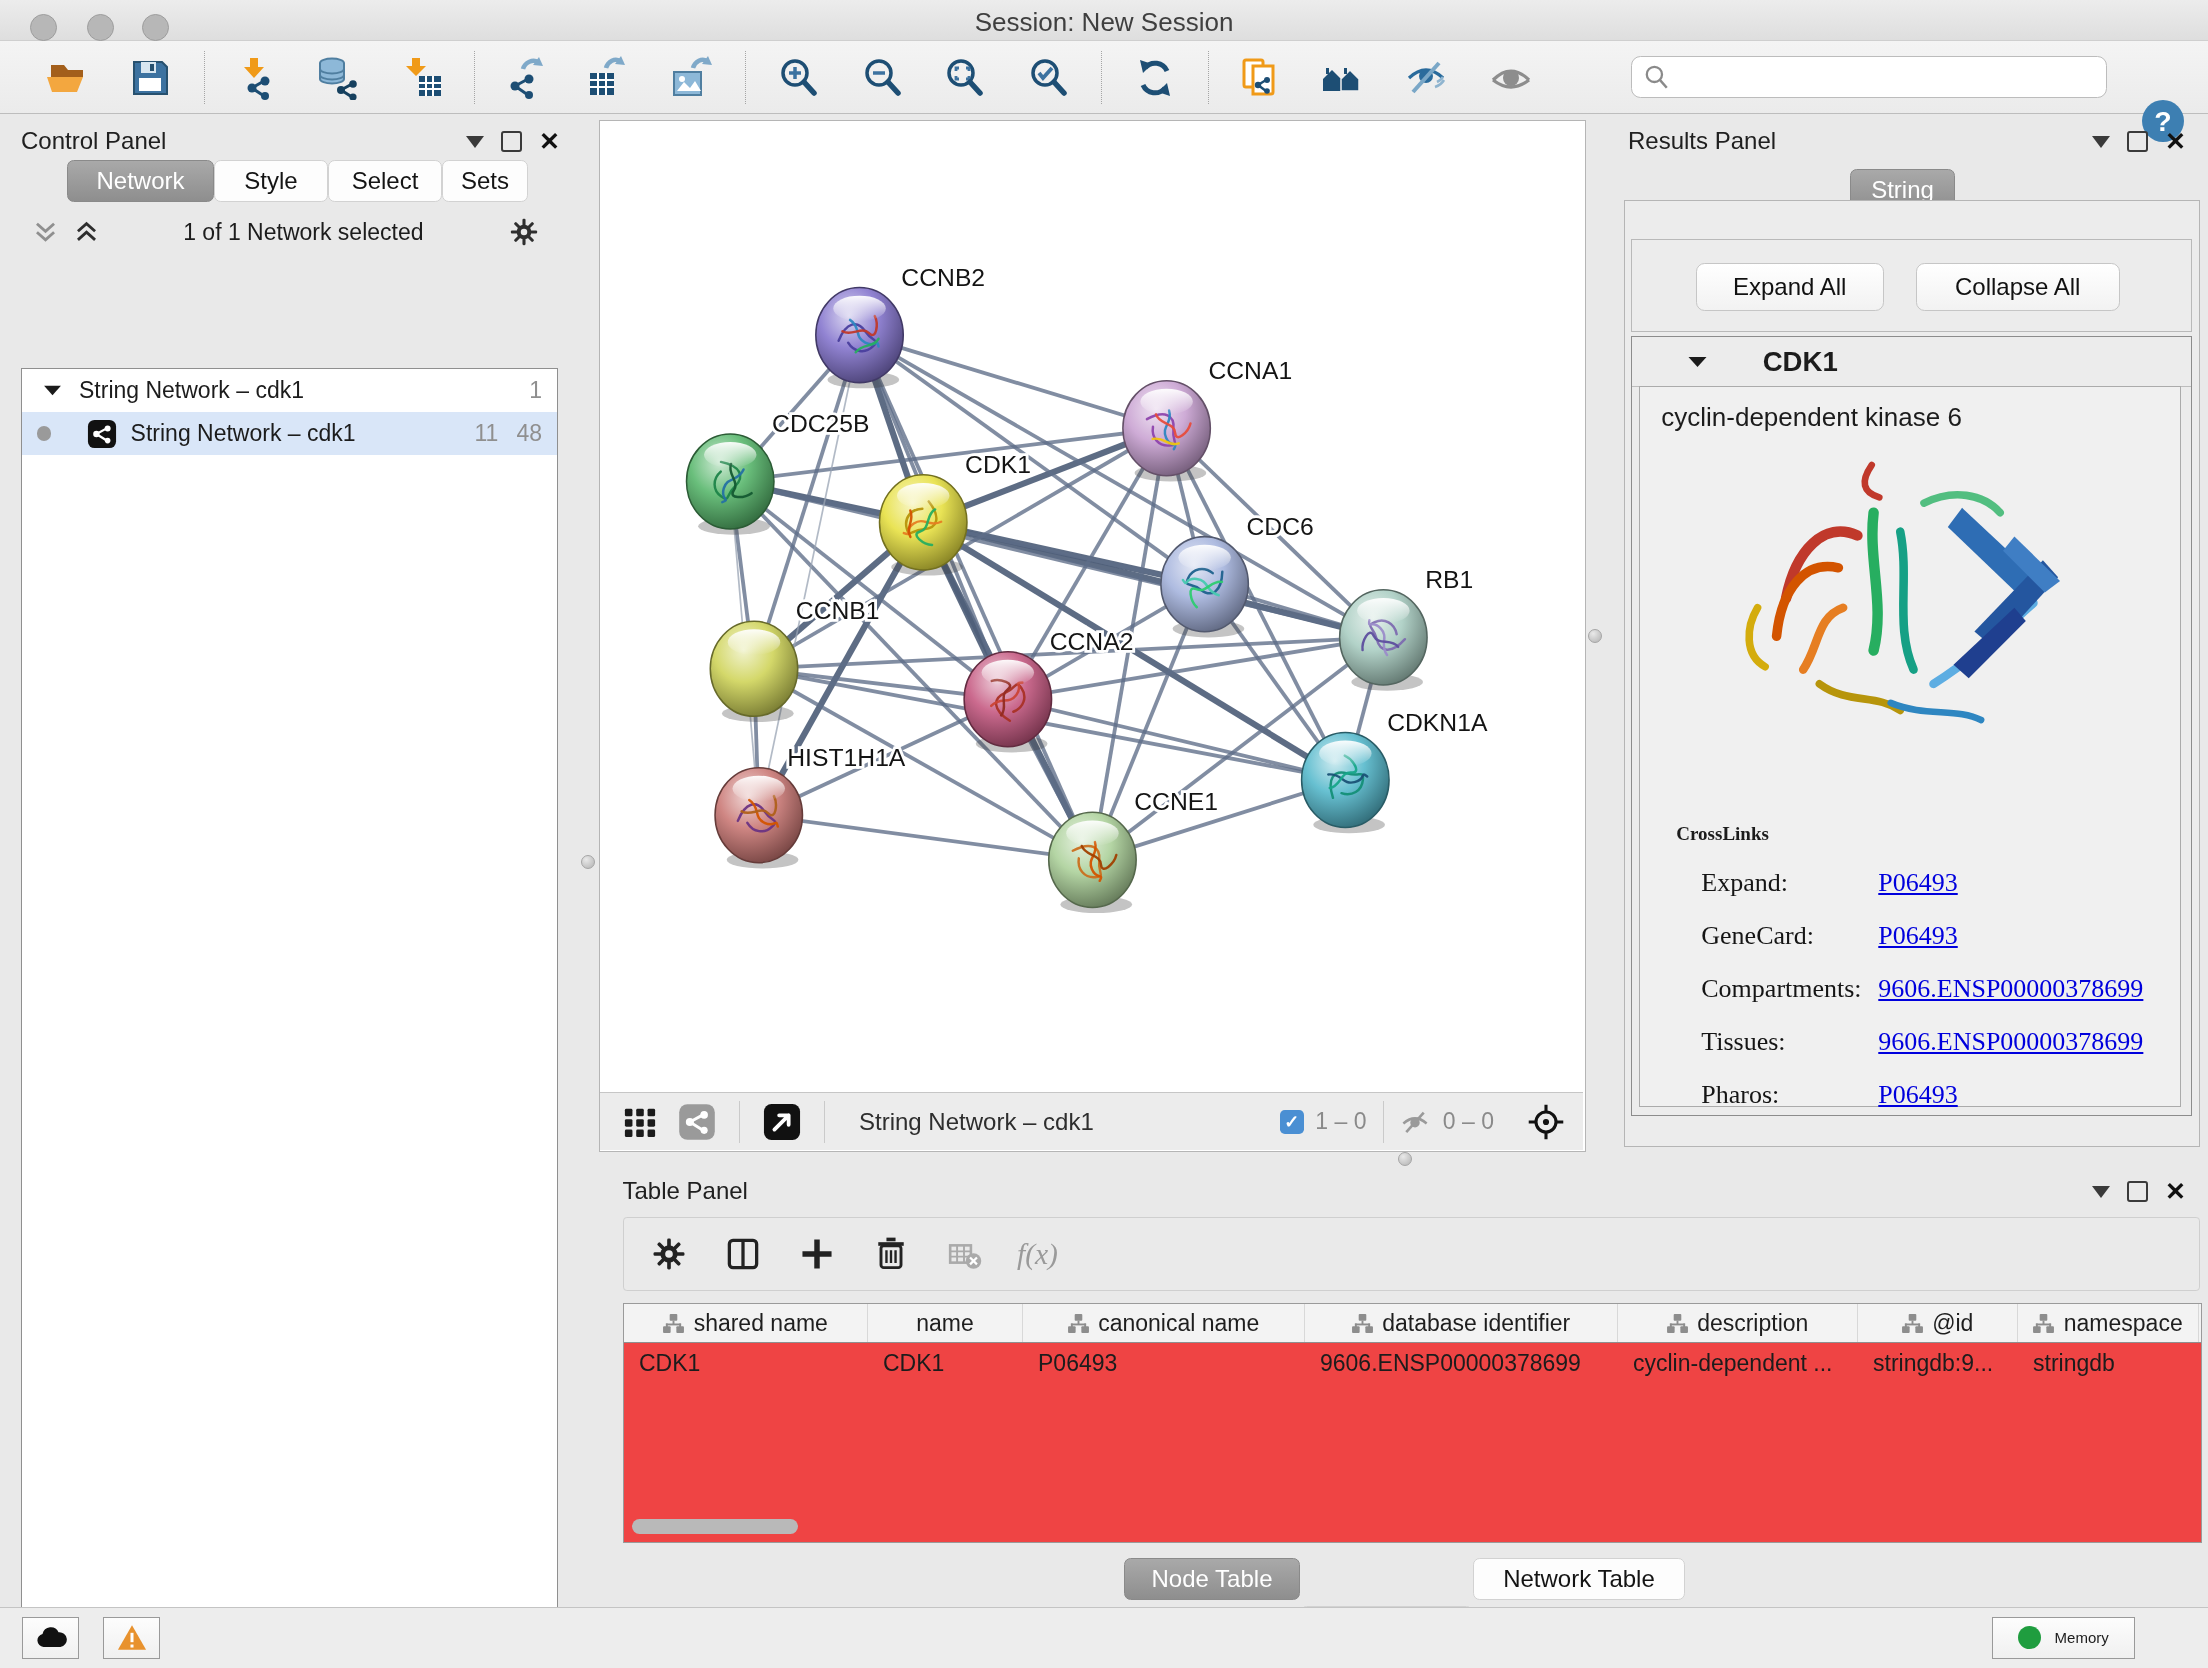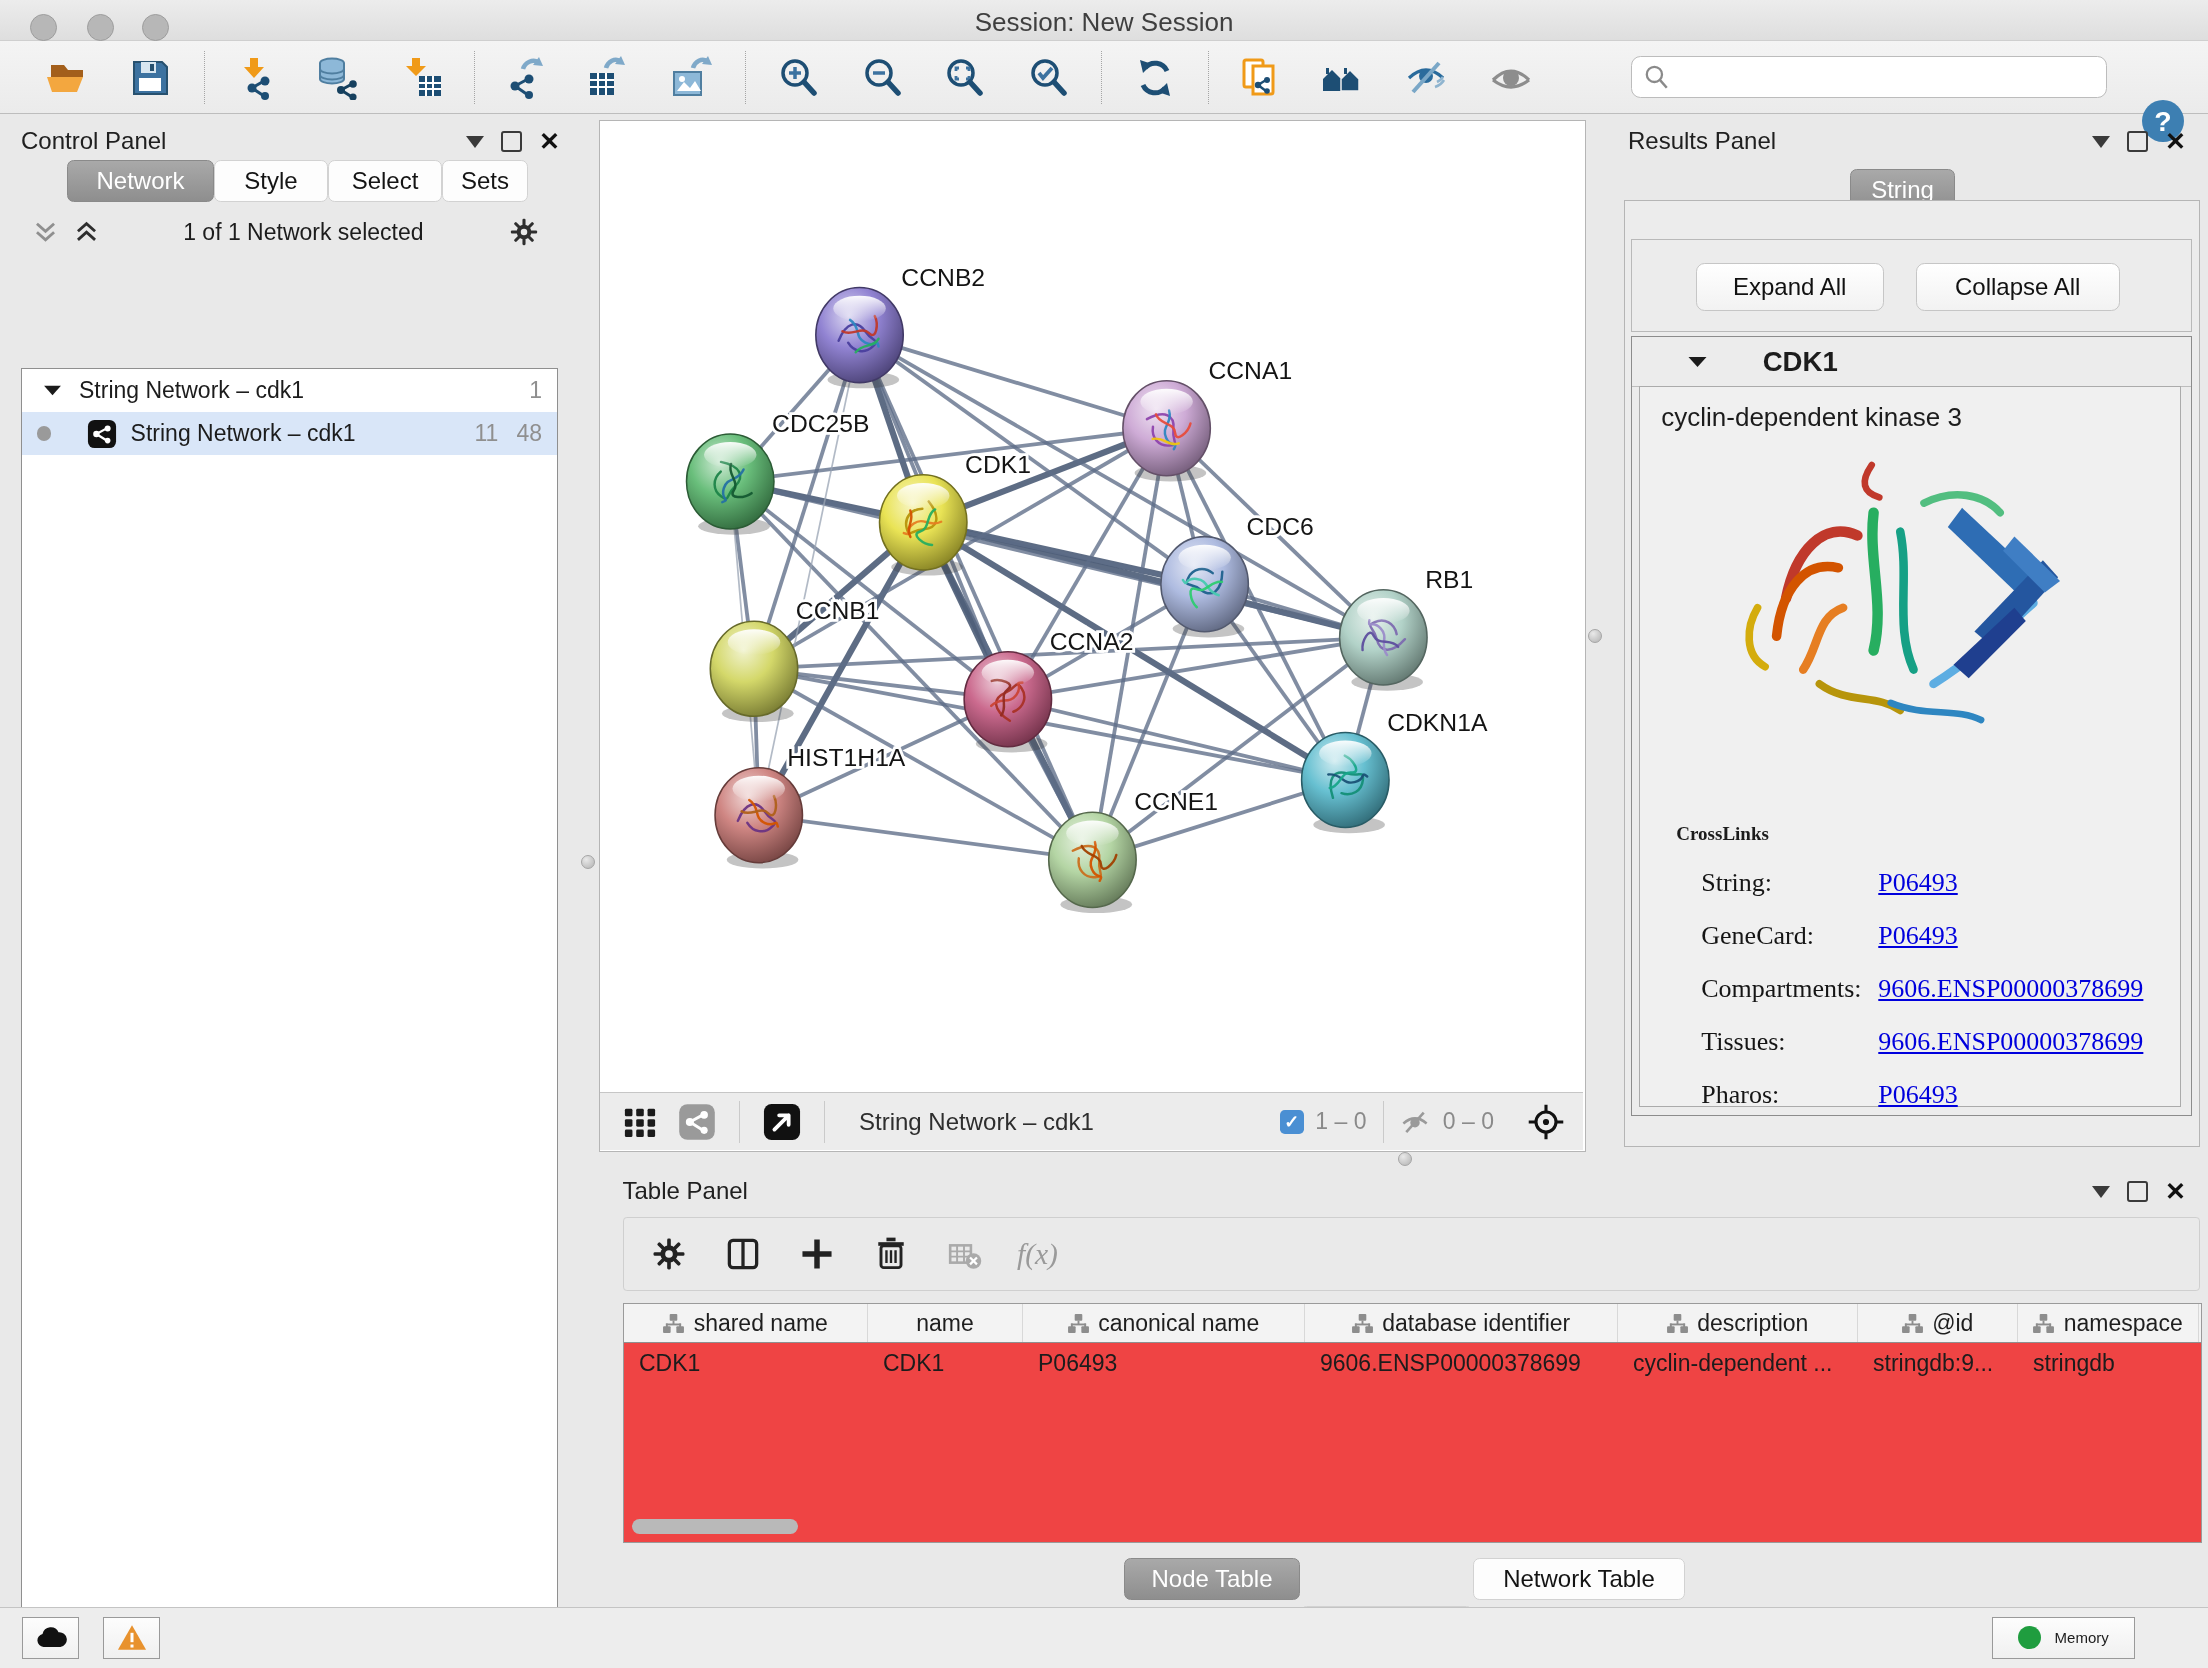--- a/index.html
+++ b/index.html
@@ -636,21 +636,21 @@
     </div>
     <div class="rp-entry">
       <div class="abs" style="left:0;top:0;width:100%;height:49px;border-bottom:1px solid #bdbdbd;
                   display:flex;align-items:center;">
         <svg style="margin-left:55px;" width="21" height="16" viewBox="0 0 20 16">
           <path d="M1 3l9 10 9-10z" fill="#1b1b1b"></path>
           </svg>
         <span style="margin-left:55px;font-size:27.6px;font-weight:bold;">CDK1</span>
       </div>
       <div class="rp-inner">
-        <div class="abs" style="left:21px;top:15px;font-size:26px;">cyclin-dependent kinase 3</div>
+        <div class="abs" style="left:21px;top:15px;font-size:26px;">cyclin-dependent kinase 6</div>
         <svg class="abs" style="left:89px;top:59px;" width="371" height="314" viewBox="0 0 390 330">
           <g fill="none" stroke-linecap="round">
             <path d="M150 20q-18 26 8 34" stroke="#c0392b" stroke-width="7"></path>
             <path d="M60 160C70 110 100 78 135 94" stroke="#c0392b" stroke-width="11"></path>
             <path d="M50 200c5-50 30-80 65-72" stroke="#d35400" stroke-width="10"></path>
             <path d="M78 235c17-25 14-55 42-65" stroke="#e67e22" stroke-width="9"></path>
             <path d="M30 170c-12 20-14 50 8 62" stroke="#d4ac0d" stroke-width="8"></path>
             <path d="M95 250c30 22 60 10 85 28" stroke="#b7950b" stroke-width="8"></path>
             <path d="M152 70c-6 50 12 95 0 145" stroke="#27ae60" stroke-width="11"></path>
             <path d="M180 90c10 50-6 100 14 145" stroke="#16a085" stroke-width="9"></path>
@@ -659,21 +659,21 @@
             <path d="M170 270c35 15 70 5 95 18" stroke="#2e86c1" stroke-width="7"></path>
           </g>
           <polygon points="245,65 320,135 300,152 230,85" fill="#2e6db4"></polygon>
           <polygon points="258,195 330,120 346,138 278,212" fill="#24569f"></polygon>
           <polygon points="300,95 348,142 332,154 288,110" fill="#3f7ec4"></polygon>
           <polygon points="236,230 300,170 312,184 252,244" fill="#1f3f8f"></polygon>
         </svg>
         <div class="abs xl-serif" style="left:36px;top:436px;font-size:19px;font-weight:bold;">CrossLinks</div>
         <div class="abs" id="xlinks" style="left:36px;top:481px;width:495px;">
             <div class="xl-row">
-              <span class="xl-label">String:</span>
+              <span class="xl-label">Expand:</span>
               <span class="xl-link">P06493</span>
             </div>
             <div class="xl-row">
               <span class="xl-label">GeneCard:</span>
               <span class="xl-link">P06493</span>
             </div>
             <div class="xl-row">
               <span class="xl-label">Compartments:</span>
               <span class="xl-link">9606.ENSP00000378699</span>
             </div>

